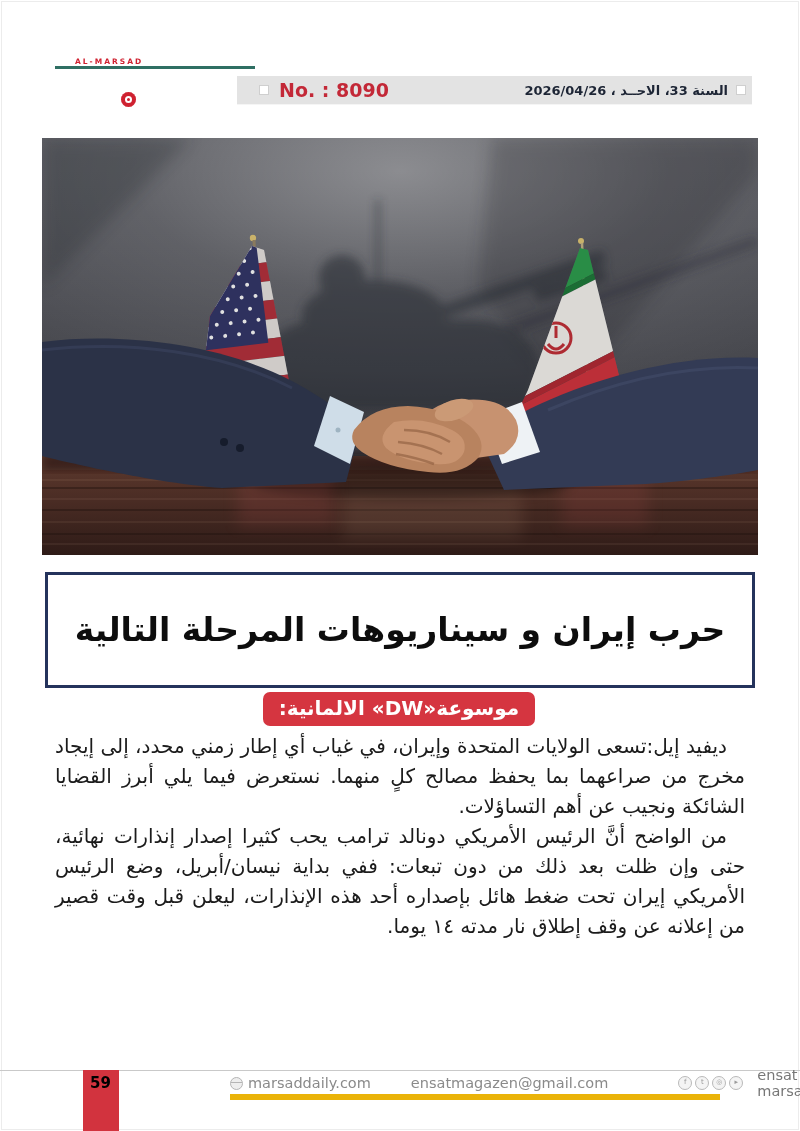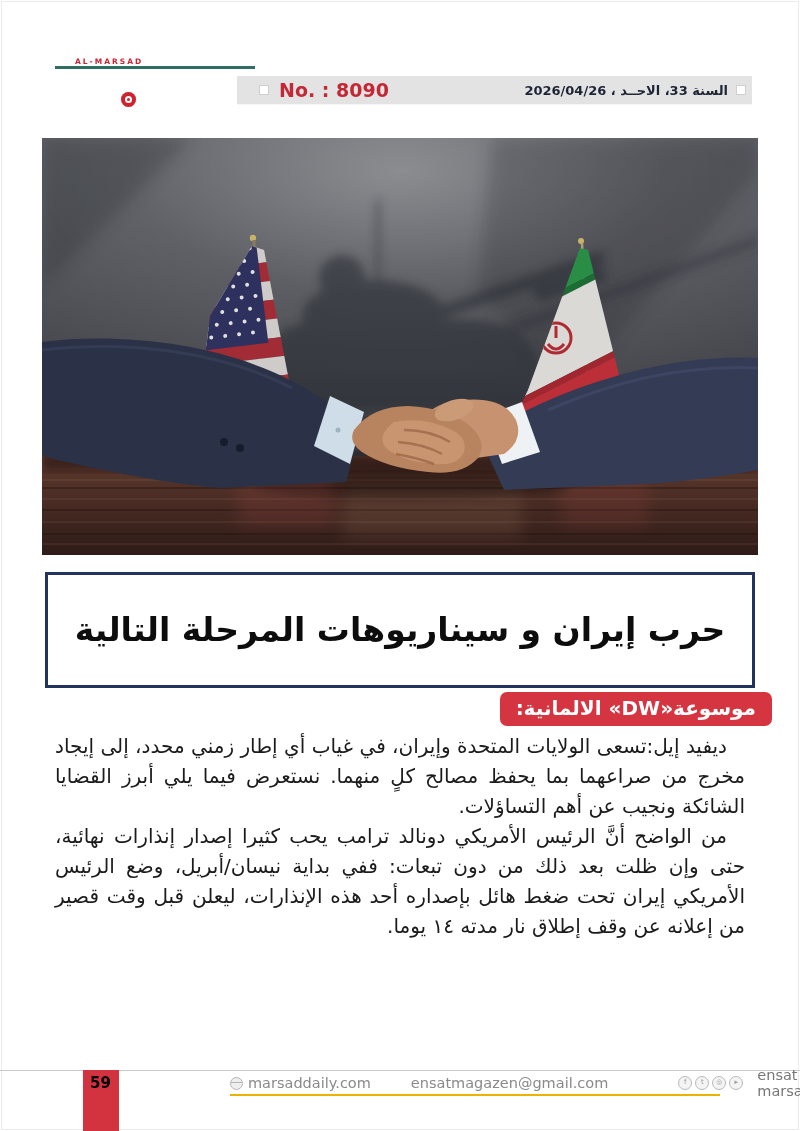--- a/index.html
+++ b/index.html
@@ -29,36 +29,36 @@
   .photo{position:absolute;left:42px;top:138px;width:716px;height:417px;background:#45464b;}
   .photo svg{display:block;width:716px;height:417px;}
 
   
   .headline-box{position:absolute;left:45px;top:572px;width:710px;height:116px;
     border:3px solid #24335c;box-sizing:border-box;background:#fff;
     display:flex;flex-direction:row;justify-content:center;align-items:center;direction:rtl;}
   .headline-box .hl{font-size:33px;font-weight:bold;color:#0d0d0d;line-height:1.62;white-space:nowrap;}
 
   
-  .badge-row{position:absolute;left:62px;top:692px;width:710px;direction:rtl;text-align:right;}
+  .badge-row{position:absolute;left:44px;top:692px;width:710px;direction:rtl;text-align:center;}
   .src-badge{display:inline-block;background:#d53540;color:#fff;font-weight:bold;font-size:20px;
     padding:4px 16px 6px 16px;border-radius:7px;direction:rtl;}
 
   
   .article{position:absolute;left:55px;top:731px;width:690px;direction:rtl;
     font-size:20px;line-height:30px;color:#1b1b1b;text-align:justify;}
   .article p{margin:0;text-indent:18px;}
 
   
   .footer-rule{position:absolute;left:0;top:1070px;width:800px;height:1px;background:#c9c9c9;}
   .page-no-box{position:absolute;left:83px;top:1070px;width:36px;height:61px;background:#d2333e;}
   .page-no-box span{display:block;color:#000000;font-weight:bold;font-size:15px;padding:4px 0 0 7px;}
   .footer-row{position:absolute;left:230px;top:1072px;width:490px;height:22px;
     display:flex;align-items:center;color:#8a8a8a;font-size:14.5px;
-    border-bottom:2px solid #eab308;}
+    border-bottom:6px solid #eab308;}
   .globe{width:11px;height:11px;border:1px solid #b5b5b5;border-radius:50%;margin-right:5px;position:relative;flex:0 0 auto;background:#eee;}
   .globe::after{content:"";position:absolute;left:0;top:4px;width:11px;height:1px;background:#b5b5b5;}
   .site{margin-right:40px;}
   .mail{margin-right:70px;}
   .socials{display:flex;gap:3px;align-items:center;margin-right:14px;}
   .soc{width:12px;height:12px;border:1px solid #b9b9b9;border-radius:50%;color:#9a9a9a;
     font-size:7px;line-height:11px;text-align:center;background:#f4f4f4;}
   .brand{color:#777;}
 </style>
 </head>

